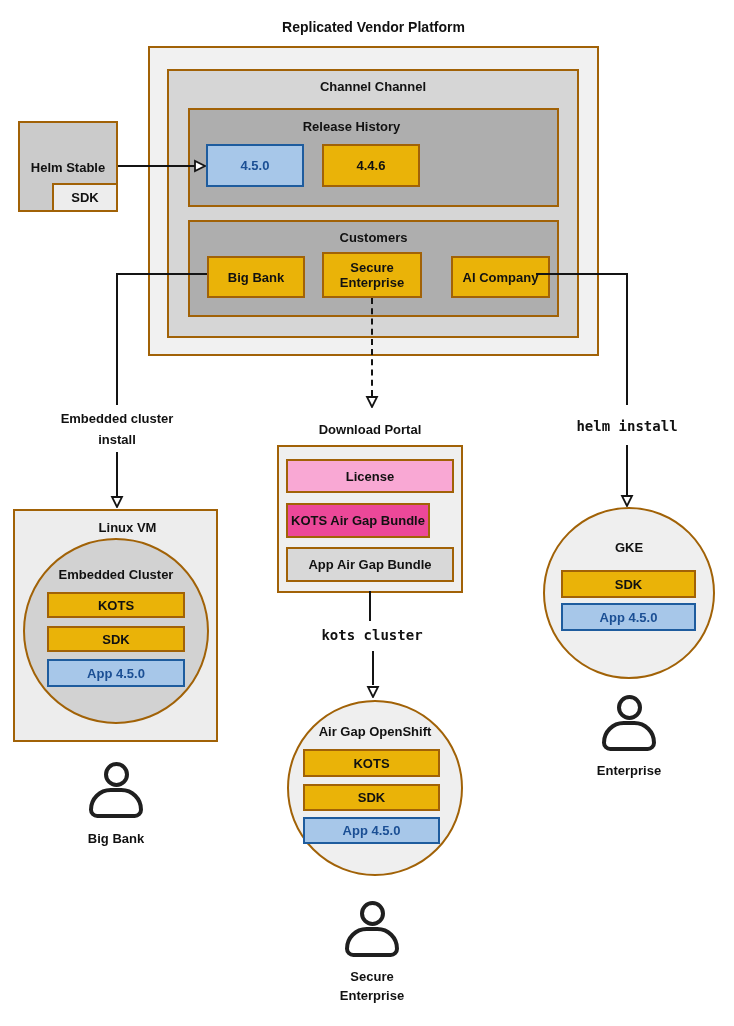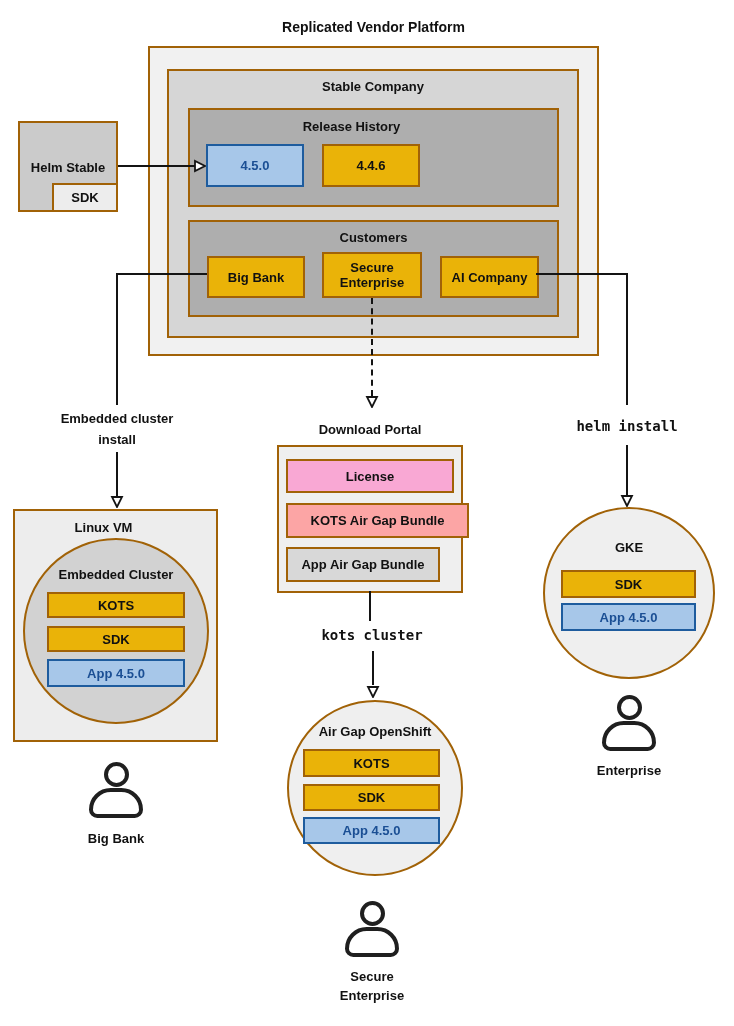--- a/index.html
+++ b/index.html
@@ -23,34 +23,34 @@
 </head>
 <body>
 
 <div id="canvas">
 
   <div class="lbl title" style="left:148px;top:20px;width:451px;">Replicated Vendor Platform</div>
 
   <div class="box" style="left:148px;top:46px;width:451px;height:310px;background:#f1f1f1;"></div>
 
   <div class="box" style="left:167px;top:69px;width:412px;height:269px;background:#d6d6d6;"></div>
-  <div class="lbl" style="left:167px;top:79px;width:412px;">Stable Company</div>
+  <div class="lbl" style="left:167px;top:79px;width:412px;">Channel Channel</div>
 
   <div class="box" style="left:188px;top:108px;width:371px;height:99px;background:#aeaeae;"></div>
   <div class="lbl" style="left:188px;top:119px;width:327px;">Release History</div>
 
   <div class="box cell blue" style="left:206px;top:144px;width:98px;height:43px;">4.5.0</div>
   <div class="box cell white" style="left:322px;top:144px;width:98px;height:43px;">4.4.6</div>
 
   <div class="box" style="left:188px;top:220px;width:371px;height:97px;background:#aeaeae;"></div>
   <div class="lbl" style="left:188px;top:230px;width:371px;">Customers</div>
 
   <div class="box cell white" style="left:207px;top:256px;width:98px;height:42px;">Big Bank</div>
   <div class="box cell white" style="left:322px;top:252px;width:100px;height:46px;">Secure Enterprise</div>
-  <div class="box cell white" style="left:440px;top:256px;width:99px;height:42px;">AI Company</div>
+  <div class="box cell white" style="left:451px;top:256px;width:99px;height:42px;">AI Company</div>
 
   <div class="box" style="left:18px;top:121px;width:100px;height:91px;background:#cbcbcb;"></div>
   <div class="lbl" style="left:18px;top:160px;width:100px;">Helm Stable</div>
   <div class="box cell" style="left:52px;top:183px;width:66px;height:29px;background:#ededed;">SDK</div>
 
   <div class="hline" style="left:118px;top:165px;width:78px;height:2px;"></div>
   <div class="arrow" style="left:194px;top:159px;">
     <svg width="12" height="14">
         <path d="M1 2 L1 12 L11 7 Z" fill="#ffffff" stroke="#141414" stroke-width="1.8"></path>
       </svg>
@@ -69,22 +69,22 @@
   <div class="dashline" style="left:371px;top:298px;height:98px;"></div>
   <div class="arrow" style="left:365px;top:396px;">
     <svg width="14" height="12">
         <path d="M2 1 L12 1 L7 11 Z" fill="#ffffff" stroke="#141414" stroke-width="1.8"></path>
       </svg>
   </div>
 
   <div class="lbl" style="left:295px;top:422px;width:150px;">Download Portal</div>
   <div class="box" style="left:277px;top:445px;width:186px;height:148px;background:#efefef;"></div>
   <div class="box cell" style="left:286px;top:459px;width:168px;height:34px;background:#f9a8d4;">License</div>
-  <div class="box cell" style="left:286px;top:503px;width:183px;height:35px;background:#fca5a5;">KOTS Air Gap Bundle</div>
-  <div class="box cell" style="left:286px;top:547px;width:154px;height:35px;background:#d8d8d8;text-align:right;">App Air Gap Bundle</div>
+  <div class="box cell" style="left:286px;top:503px;width:144px;height:35px;background:#ec4899;">KOTS Air Gap Bundle</div>
+  <div class="box cell" style="left:286px;top:547px;width:168px;height:35px;background:#d8d8d8;text-align:right;">App Air Gap Bundle</div>
 
   <div class="vline" style="left:369px;top:591px;width:2px;height:30px;"></div>
   <div class="lbl mono" style="left:292px;top:628px;width:160px;">kots cluster</div>
   <div class="vline" style="left:372px;top:651px;width:2px;height:34px;"></div>
   <div class="arrow" style="left:366px;top:686px;">
     <svg width="14" height="12">
         <path d="M2 1 L12 1 L7 11 Z" fill="#ffffff" stroke="#141414" stroke-width="1.8"></path>
       </svg>
   </div>
 
@@ -92,21 +92,21 @@
   <div class="vline" style="left:626px;top:273px;width:2px;height:132px;"></div>
   <div class="lbl mono" style="left:547px;top:419px;width:160px;">helm install</div>
   <div class="vline" style="left:626px;top:445px;width:2px;height:50px;"></div>
   <div class="arrow" style="left:620px;top:495px;">
     <svg width="14" height="12">
         <path d="M2 1 L12 1 L7 11 Z" fill="#ffffff" stroke="#141414" stroke-width="1.8"></path>
       </svg>
   </div>
 
   <div class="box" style="left:13px;top:509px;width:205px;height:233px;background:#ededed;"></div>
-  <div class="lbl" style="left:13px;top:520px;width:181px;">Linux VM</div>
+  <div class="lbl" style="left:13px;top:520px;width:181px;padding-left:24px;">Linux VM</div>
   <div class="box circle" style="left:23px;top:538px;width:186px;height:186px;background:#d2d2d2;"></div>
   <div class="lbl" style="left:23px;top:567px;width:186px;">Embedded Cluster</div>
   <div class="box cell white" style="left:47px;top:592px;width:138px;height:26px;">KOTS</div>
   <div class="box cell white" style="left:47px;top:626px;width:138px;height:26px;">SDK</div>
   <div class="box cell blue" style="left:47px;top:659px;width:138px;height:28px;">App 4.5.0</div>
 
   <div>
     <div class="head" style="left:104px;top:762px;"></div>
     <div class="pbody" style="left:89px;top:788px;"></div>
   </div>

